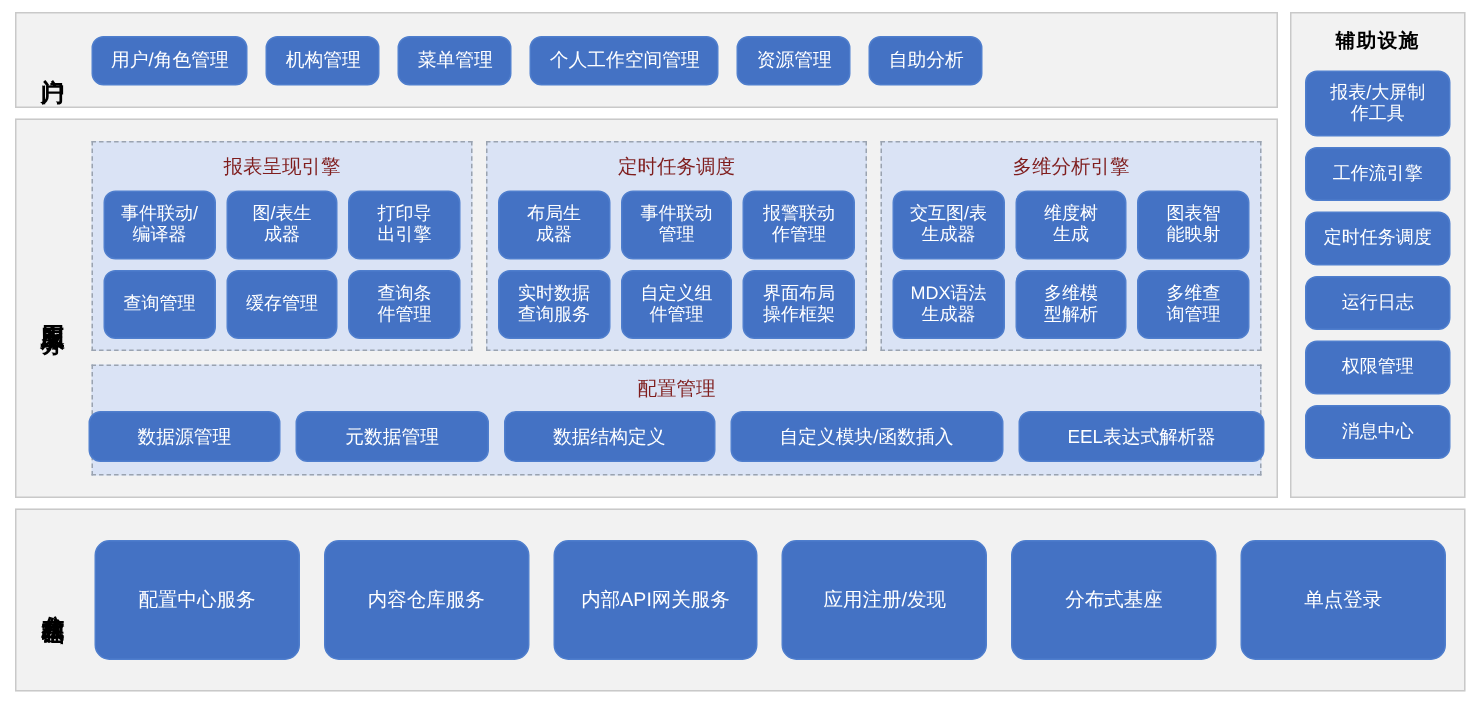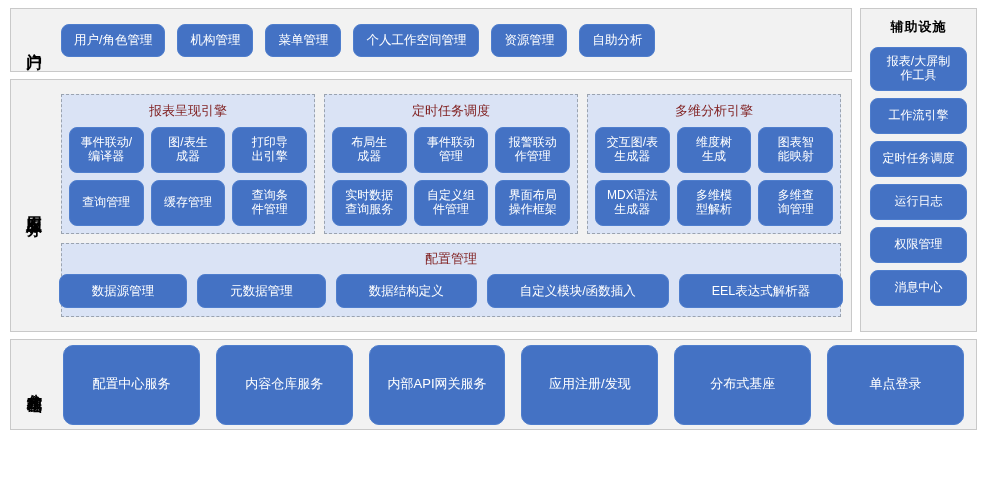--- a/index.html
+++ b/index.html
@@ -192,21 +192,21 @@
   }
   #aux-col .btn {
     height: 36px;
     font-size: 12px;
     padding: 12px 4px;
     flex: 0 0 auto;
   }
   #aux-col .btn.tall { height: 44px; }
 
   
-  #dist-tier { height: 91px; }
+  #dist-tier { height: 122px; }
   #dist-tier .tier-label { font-size: 15px; letter-spacing: 1px; }
   #dist-row {
     gap: 16px;
     padding: 0 12px 0 6px;
     justify-content: space-between;
   }
   #dist-row .btn {
     height: 80px;
     font-size: 13px;
     flex: 1 1 0;

